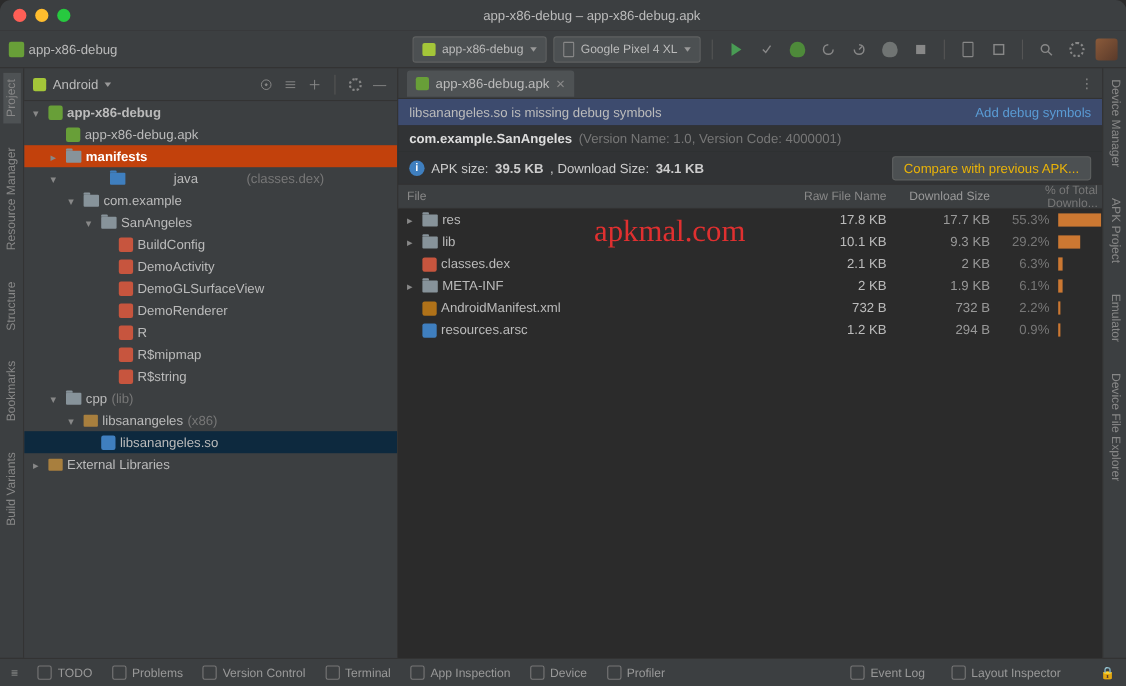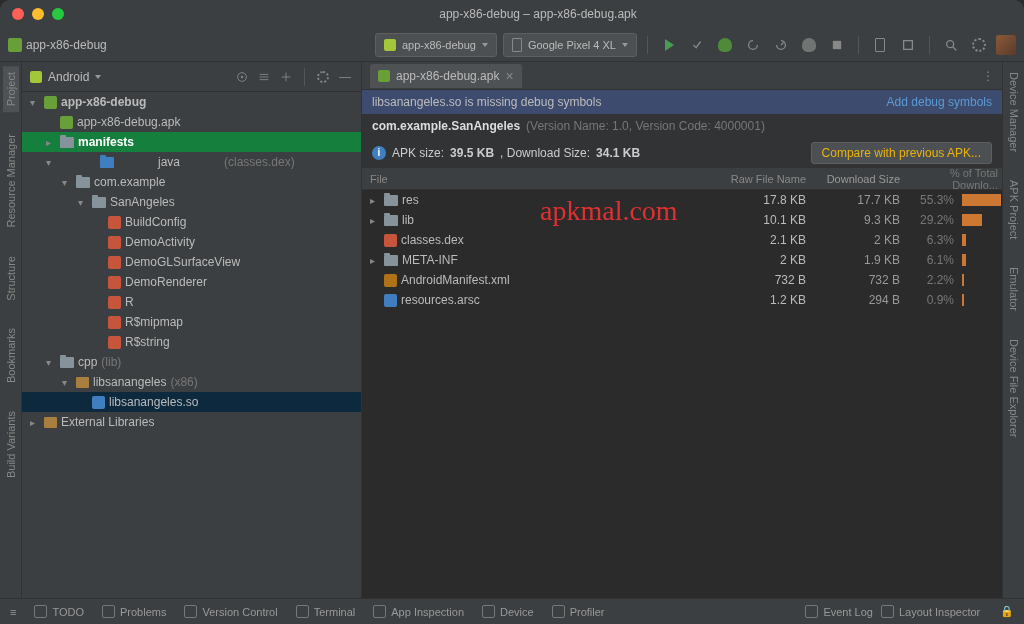--- a/index.html
+++ b/index.html
@@ -32,21 +32,21 @@
 .gutter-right { border-right: none; border-left: 1px solid #323232; }
 .gutter-tab { writing-mode: vertical-rl; transform: rotate(180deg); font-size: 11px; color: #888; padding: 6px 2px; display: flex; align-items: center; gap: 4px; }
 .gutter-right .gutter-tab { transform: none; }
 
 .sidebar { width: 340px; background: #3c3f41; display: flex; flex-direction: column; border-right: 1px solid #323232; }
 .side-hdr { height: 30px; display: flex; align-items: center; padding: 0 8px; gap: 6px; border-bottom: 1px solid #323232; font-size: 12px; color: #bbb; }
 .side-hdr-spacer { flex: 1; }
 .side-ico { width: 16px; height: 16px; display: flex; align-items: center; justify-content: center; color: #888; }
 .tree { flex: 1; overflow: hidden; background: #3c3f41; }
 .tree-row { height: 20px; display: flex; align-items: center; padding-left: 8px; gap: 4px; font-size: 12px; color: #bbb; white-space: nowrap; }
-.tree-row.sel { background: #15803d; color: #fff; }
+.tree-row.sel { background: #c2410c; color: #fff; }
 .tree-row.hi { background: #0d293e; }
 .arrow { width: 10px; display: inline-block; color: #888; }
 .arrow.exp::before { content: "▾"; font-size: 10px; }
 .arrow.col::before { content: "▸"; font-size: 10px; }
 .arrow.none::before { content: ""; }
 .ico-folder { width: 14px; height: 11px; background: #87939a; border-radius: 1px; display: inline-block; position: relative; }
 .ico-folder::before { content:""; position:absolute; top:-2px; left:0; width:6px; height:2px; background:#87939a; border-radius:1px 1px 0 0; }
 .ico-folder.blue { background:#3f7fbf; } .ico-folder.blue::before { background:#3f7fbf; }
 .ico-class { width:13px; height:13px; background:#c7553e; border-radius:2px; display:inline-block; }
 .ico-apk { width:13px; height:13px; background:#689f38; border-radius:2px; display:inline-block; }
@@ -72,21 +72,21 @@
 .c-raw { width: 90px; text-align: right; padding-right: 12px; }
 .c-dl { width: 90px; text-align: right; padding-right: 8px; color:#999; }
 .c-pct { width: 50px; text-align: right; color: #777; padding-right: 4px; }
 .c-bar { width: 44px; padding-left: 4px; }
 .bar { height: 12px; background: #cc7832; display: block; }
 .ico-xml { width:13px; height:13px; background:#b07219; border-radius:2px; display:inline-block; }
 .ico-arsc { width:13px; height:13px; background:#3f7fbf; border-radius:2px; display:inline-block; }
 .watermark { position:absolute; left:540px; top:195px; color:#e03030; font-size:28px; font-family: serif; pointer-events:none; }
 
 .statusbar { height: 26px; background: #3c3f41; border-top: 1px solid #323232; display: flex; align-items: center; padding: 0 10px; gap: 18px; font-size: 11px; color: #999; }
-.statusbar .right { margin-left: auto; display: flex; gap: 8px; align-items:flex-start; }
+.statusbar .right { margin-left: auto; display: flex; gap: 24px; align-items:flex-start; }
 .sb-item { display:flex; align-items:center; gap:5px; }
 .sb-ico { width:13px; height:13px; border:1px solid #777; border-radius:2px; }
 </style>
 </head>
 <body>
 
 <div class="titlebar">
   <div class="traffic">
     <span class="t-red"></span>
     <span class="t-yel"></span>

